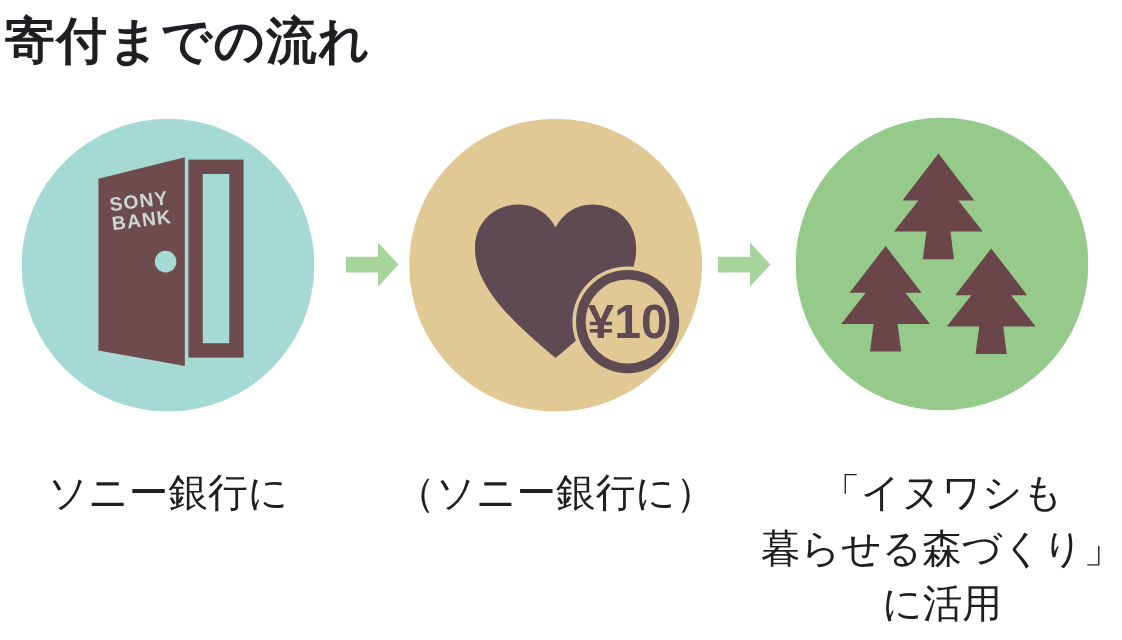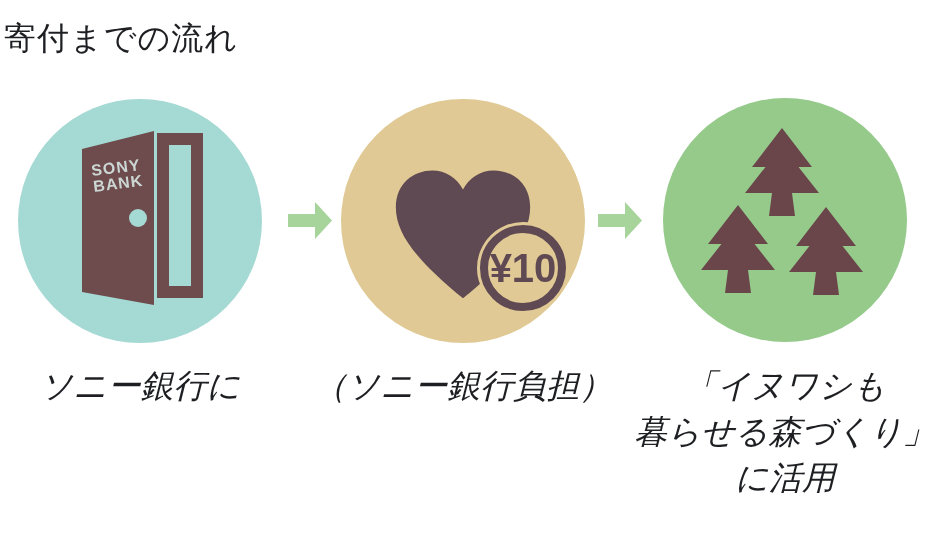--- a/index.html
+++ b/index.html
@@ -3,29 +3,29 @@
 <meta charset="utf-8">
 <style>
   html,body{margin:0;padding:0;background:#fff;}
   .canvas{
     position:relative;width:935px;height:533px;
     background:var(--background,#fff);
     font-family:"Liberation Sans","DejaVu Sans",sans-serif;
     overflow:hidden;
   }
   .title{
-    position:absolute;left:4px;top:18px;
-    font-size:32px;font-weight:normal;color:var(--text,#1e1f23);
+    position:absolute;left:4px;top:8px;
+    font-size:42px;font-weight:bold;color:var(--text,#1e1f23);
     letter-spacing:1px;margin:0;line-height:1.25;
   }
   .circle-icon{position:absolute;width:244px;height:244px;}
   .arrow{position:absolute;width:44px;height:37px;}
   .caption{
-    position:absolute;top:363px;text-align:center;
-    font-size:33px;line-height:46px;color:var(--text,#1e1f23);font-style:italic;
+    position:absolute;top:388px;text-align:center;
+    font-size:33px;line-height:46px;color:var(--text,#1e1f23);
   }
   .caption div{white-space:nowrap;}
   .cap1{left:20px;width:240px;}
   .cap2{left:303px;width:320px;}
   .cap3{left:625px;width:320px;}
   
   .fill-teal{fill:var(--teal-circle,#a5d9d4);}
   .fill-tan{fill:var(--tan-circle,#e0c994);}
   .fill-green{fill:var(--green-circle,#95ca8b);}
   .fill-arrow{fill:var(--arrow-green,#a6d49b);}
@@ -84,21 +84,21 @@
     <path class="fill-tree" transform="translate(82,30)" d="M37 0 L67 39 L7 39 Z M37 18 L74 65 L0 65 Z M27 65 L47 65 L50 88 L24 88 Z"></path>
     <path class="fill-tree" transform="translate(38,107)" d="M37 0 L67 39 L7 39 Z M37 18 L74 65 L0 65 Z M27 65 L47 65 L50 88 L24 88 Z"></path>
     <path class="fill-tree" transform="translate(126,109)" d="M37 0 L67 39 L7 39 Z M37 18 L74 65 L0 65 Z M27 65 L47 65 L50 88 L24 88 Z"></path>
   </svg>
 
   <div class="caption cap1">
     <div>ソニー銀行に</div>
   </div>
 
   <div class="caption cap2">
-    <div>（ソニー銀行負担）</div>
+    <div>（ソニー銀行に）</div>
   </div>
 
   <div class="caption cap3">
     <div>「イヌワシも</div>
     <div>暮らせる森づくり」</div>
     <div>に活用</div>
   </div>
 
 </div>
 

